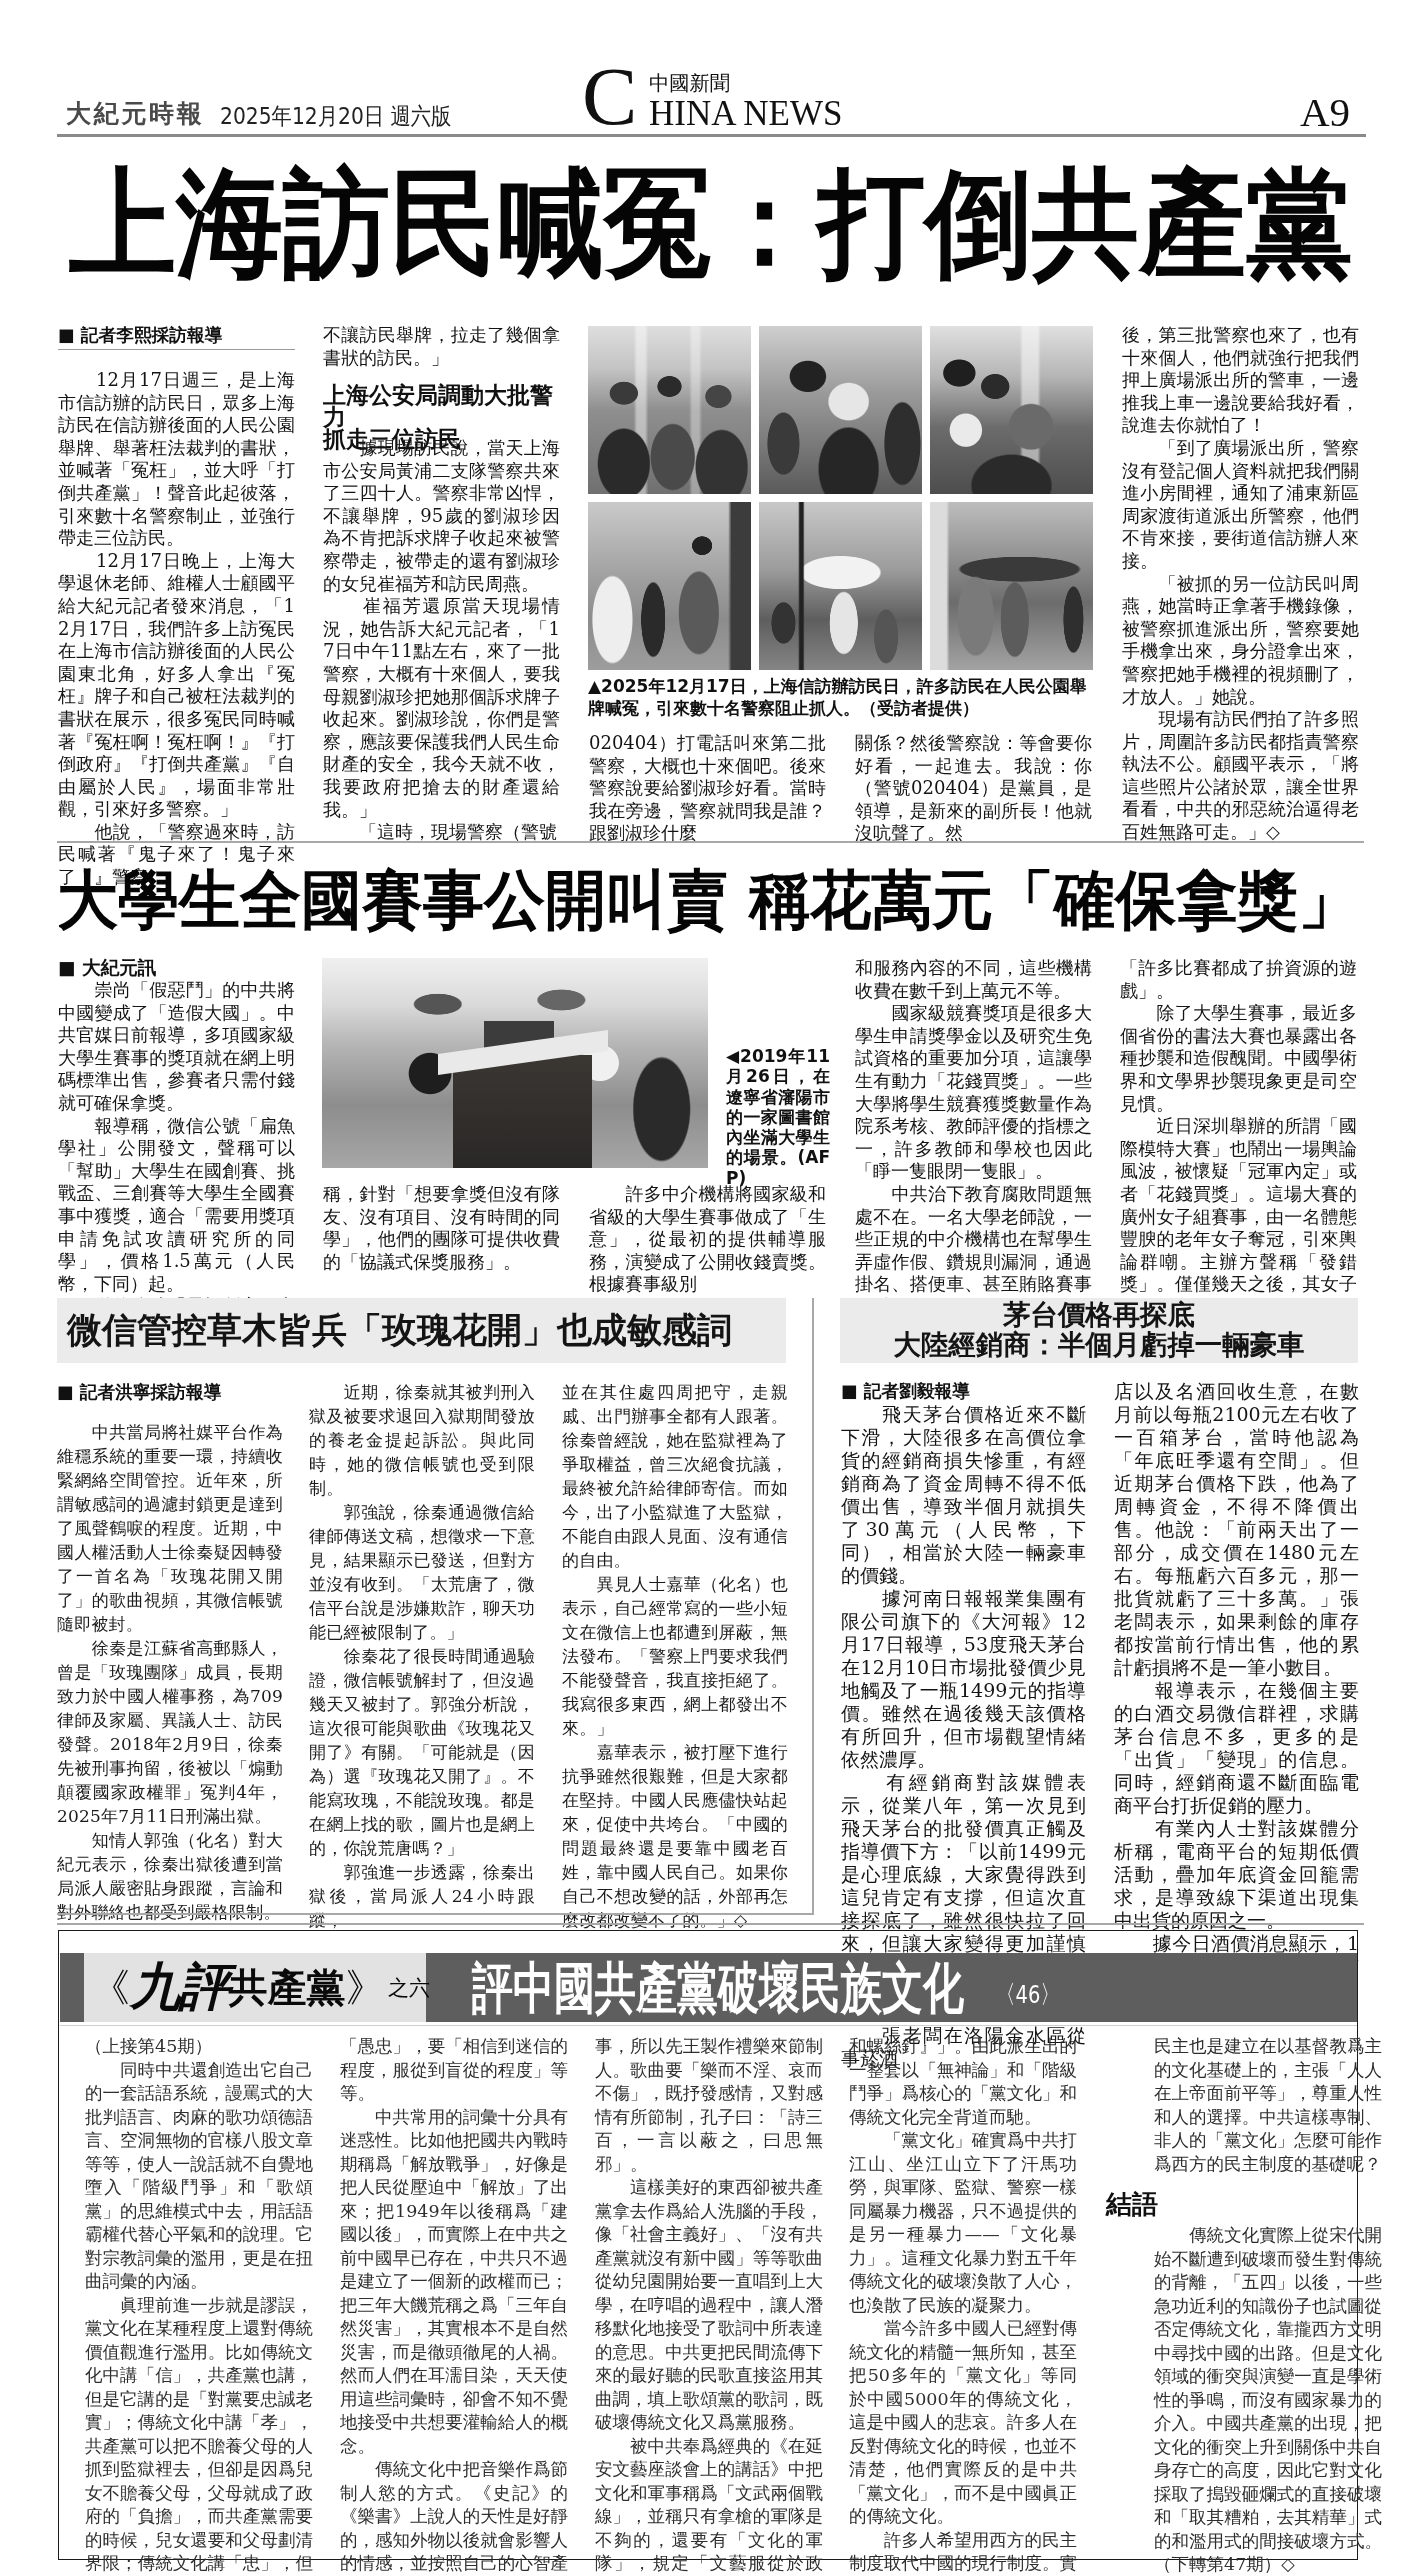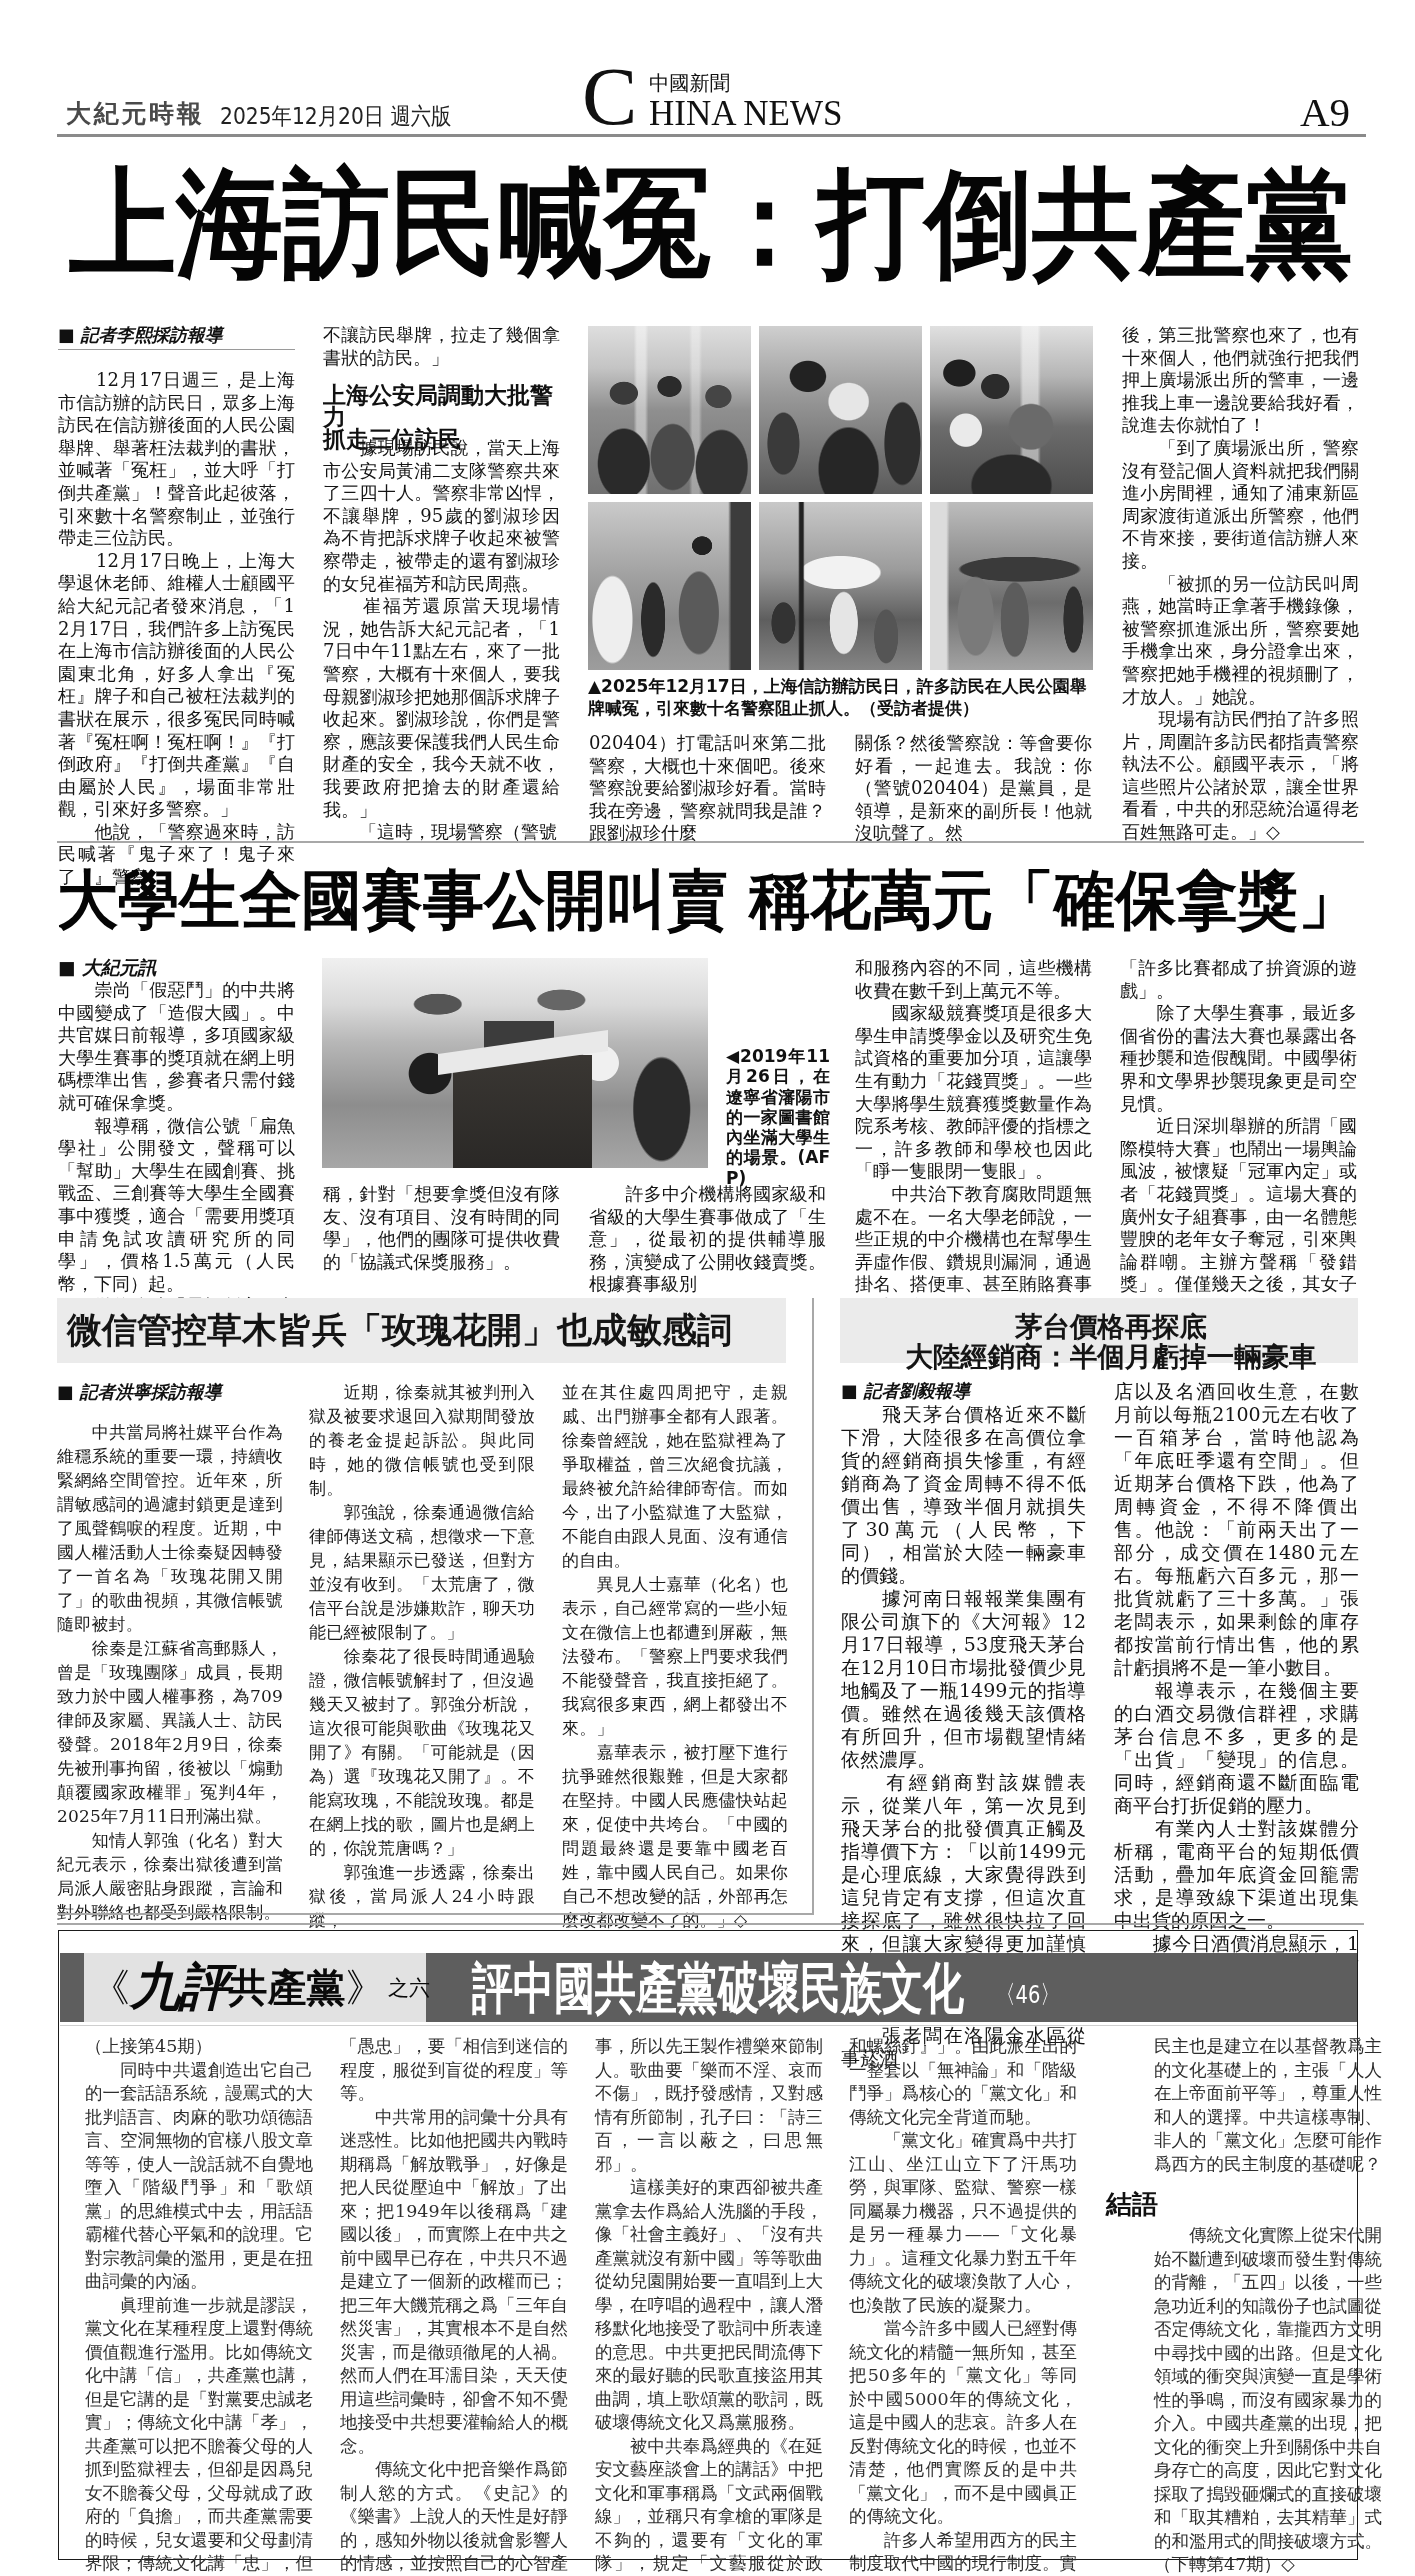--- a/index.html
+++ b/index.html
@@ -15,21 +15,21 @@
 .mh-c{left:582px;top:55px;font-size:83px;line-height:83px;font-family:"Liberation Serif",serif;color:#111;}
 .mh-cn{left:649px;top:71px;font-size:20.3px;line-height:25px;color:#111;white-space:nowrap;}
 .mh-en{left:649px;top:96px;font-size:35px;line-height:35px;font-family:"Liberation Serif",serif;color:#111;white-space:nowrap;}
 .mh-page{left:1300px;top:92px;font-size:41px;line-height:41px;font-family:"Liberation Serif",serif;color:#111;}
 .mh-rule{left:57px;top:134px;width:1309px;height:2.7px;background:#8a8a8a;}
 
 
 .hl1{left:69px;top:159px;font-size:107px;line-height:115px;font-weight:bold;white-space:nowrap;transform:scaleY(1.1);transform-origin:top left;color:#050505;}
 .hl2{left:57px;top:862px;font-size:61px;line-height:71px;font-weight:bold;white-space:nowrap;transform:scaleY(1.05);transform-origin:top left;color:#050505;}
 
-.byline{font-weight:bold;font-size:17.7px;white-space:nowrap;color:#111;font-style:italic;}
+.byline{font-weight:bold;font-size:17.7px;white-space:nowrap;color:#111;}
 .rule{background:#a8a8a8;}
 
 
 .a1{font-size:18px;line-height:22.6px;width:237px;color:#141414;}
 .a3{font-size:17px;line-height:24px;width:226px;color:#1b1b1b;letter-spacing:0.2px;}
 .a4{font-size:19px;line-height:23px;width:245px;color:#141414;}
 .b5{font-size:17.5px;line-height:23.5px;width:228px;color:#2e2e2e;}
 
 .sub1{left:323px;top:384px;width:248px;font-size:23px;line-height:22px;font-weight:bold;white-space:pre-line;}
 .cap1{left:588px;top:675px;width:506px;font-size:17px;line-height:22px;font-weight:bold;text-align:left;}
@@ -200,21 +200,21 @@
   <p class="txt a3 serif" style="left:562px;top:1380px;">並在其住處四周把守，走親戚、出門辦事全都有人跟著。徐秦曾經說，她在監獄裡為了爭取權益，曾三次絕食抗議，最終被允許給律師寄信。而如今，出了小監獄進了大監獄，不能自由跟人見面、沒有通信的自由。
 　　異見人士嘉華（化名）也表示，自己經常寫的一些小短文在微信上也都遭到屏蔽，無法發布。「警察上門要求我們不能發聲音，我直接拒絕了。我寫很多東西，網上都發出不來。」
 　　嘉華表示，被打壓下進行抗爭雖然很艱難，但是大家都在堅持。中國人民應儘快站起來，促使中共垮台。「中國的問題最終還是要靠中國老百姓，靠中國人民自己。如果你自己不想改變的話，外部再怎麼改都改變不了的。」◇</p>
 
   <div class="abs rule" style="left:812px;top:1298px;width:1.8px;height:616px;"></div>
   <div class="abs rule" style="left:57px;top:1913px;width:757px;height:1.8px;"></div>
 </article>
 
 <article>
   <div class="abs band" style="left:840px;top:1298px;width:518px;height:65px;"></div>
-  <h2 class="abs band4-text sans" style="margin:12px">茅台價格再探底
+  <h2 class="abs band4-text sans" style="margin:0">茅台價格再探底
 大陸經銷商：半個月虧掉一輛豪車</h2>
 
   <div class="abs byline sans" style="left:841px;top:1380px;line-height:23px;">■ 記者劉毅報導</div>
   <p class="txt a4 serif" style="left:841px;top:1403px;">　　飛天茅台價格近來不斷下滑，大陸很多在高價位拿貨的經銷商損失慘重，有經銷商為了資金周轉不得不低價出售，導致半個月就損失了30萬元（人民幣，下同），相當於大陸一輛豪車的價錢。
 　　據河南日報報業集團有限公司旗下的《大河報》12月17日報導，53度飛天茅台在12月10日市場批發價少見地觸及了一瓶1499元的指導價。雖然在過後幾天該價格有所回升，但市場觀望情緒依然濃厚。
 　　有經銷商對該媒體表示，從業八年，第一次見到飛天茅台的批發價真正觸及指導價下方：「以前1499元是心理底線，大家覺得跌到這兒肯定有支撐，但這次直接探底了，雖然很快拉了回來，但讓大家變得更加謹慎了。」
 　　而那些在高價位拿貨的經銷商更是苦不堪言。
 　　張老闆在洛陽金水區從事菸酒</p>
   <p class="txt a4 serif" style="left:1114px;top:1380px;">店以及名酒回收生意，在數月前以每瓶2100元左右收了一百箱茅台，當時他認為「年底旺季還有空間」。但近期茅台價格下跌，他為了周轉資金，不得不降價出售。他說：「前兩天出了一部分，成交價在1480元左右。每瓶虧六百多元，那一批貨就虧了三十多萬。」張老闆表示，如果剩餘的庫存都按當前行情出售，他的累計虧損將不是一筆小數目。
 　　報導表示，在幾個主要的白酒交易微信群裡，求購茅台信息不多，更多的是「出貨」「變現」的信息。同時，經銷商還不斷面臨電商平台打折促銷的壓力。

